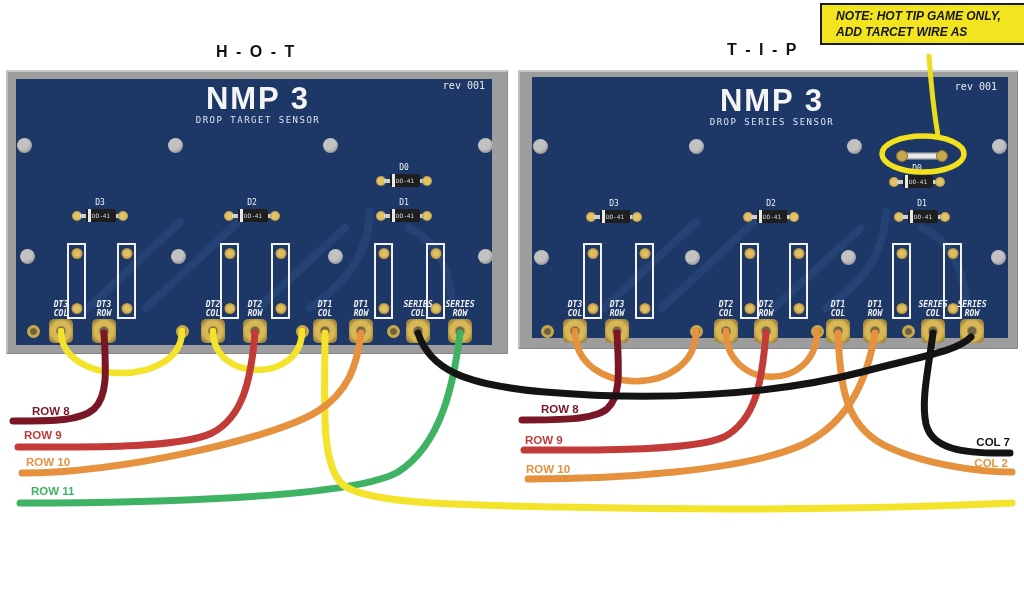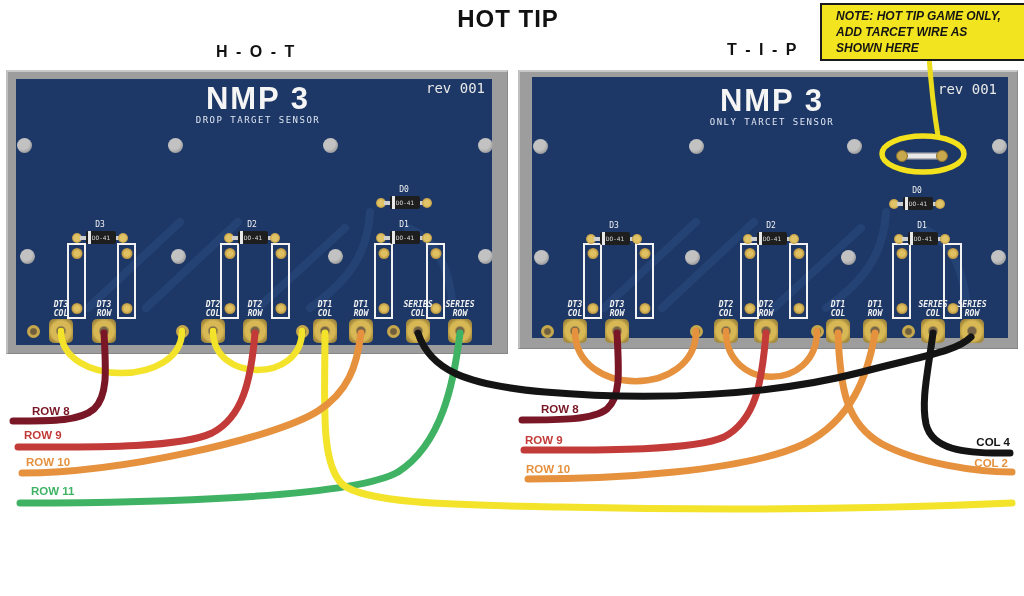--- a/index.html
+++ b/index.html
@@ -20,21 +20,21 @@
 
   
   .panel{position:absolute;background:#9d9d9d;border-top:2px solid #c9c9c9;
          border-left:2px solid #bfbfbf;border-right:1px solid #8a8a8a;border-bottom:1px solid #868686;z-index:0;}
   .panel-left{left:6px;top:70px;width:499px;height:281px;}
   .panel-right{left:518px;top:70px;width:497px;height:276px;}
   .pcb{position:absolute;background:#1d3867;z-index:1;}
   .pcb-left{left:16px;top:79px;width:476px;height:266px;}
   .pcb-right{left:532px;top:77px;width:476px;height:261px;}
 
-  .rev{position:absolute;font-family:"DejaVu Sans Mono",monospace;font-size:14px;color:#e9e9e9;
+  .rev{position:absolute;font-family:"DejaVu Sans Mono",monospace;font-size:10px;color:#e9e9e9;
        width:65px;text-align:right;z-index:3;}
   .bname{position:absolute;width:210px;text-align:center;font-size:31px;font-weight:800;
          letter-spacing:2px;color:#f5f5f5;z-index:3;}
   .bsub{position:absolute;width:210px;text-align:center;font-family:"DejaVu Sans Mono",monospace;
         font-size:9px;letter-spacing:1.5px;color:#dfe6f2;z-index:3;}
 
   .hole{position:absolute;width:15px;height:15px;border-radius:50%;z-index:2;
         background:radial-gradient(circle at 40% 35%, #c2c2c2 0 45%, #9a9a9a 75%, #8b8b8b 100%);}
 
   .srect{position:absolute;width:15px;height:72px;border:2px solid #f2f2f2;z-index:2;}
@@ -45,21 +45,21 @@
   .bigpad{position:absolute;width:24px;height:24px;border-radius:5px;z-index:2;
           background:radial-gradient(circle,#756448 0 22%,#d7b855 32% 58%,#a98d3e 75%,#96803c 100%);}
   .smallpad{position:absolute;width:13px;height:13px;border-radius:50%;z-index:2;
           background:radial-gradient(circle,#6f5f3e 0 30%,#c7a84c 45% 80%,#9b803a 100%);}
 
   .padlbl{position:absolute;width:46px;text-align:center;z-index:3;
           font-family:"DejaVu Sans Mono",monospace;font-size:8px;font-weight:700;
           line-height:9px;color:#f2f2f2;font-style:italic;}
   .padlbl span{display:block;}
 
-  .diode{position:absolute;width:56px;height:13px;z-index:3;margin-top:22px;}
+  .diode{position:absolute;width:56px;height:13px;z-index:3;}
   .dref{position:absolute;top:-11px;left:0;width:100%;text-align:center;
         font-family:"DejaVu Sans Mono",monospace;font-size:8px;color:#f0f0f0;}
   .dpad{position:absolute;width:10px;height:10px;top:1.5px;border-radius:50%;
         background:radial-gradient(circle,#e2c468 0 40%,#bb953f 75%,#8d6f2e 100%);}
   .dpad-l{left:0;} .dpad-r{right:0;}
   .dlead{position:absolute;left:8px;right:8px;top:4.5px;height:4px;background:#cfcfcf;}
   .dbody{position:absolute;left:14px;width:30px;top:0;height:13px;background:#1e1e1e;border-radius:2px;}
   .dband{position:absolute;left:2px;top:0;width:3px;height:13px;background:#e8e8e8;}
   .dpkg{position:absolute;left:6px;top:3px;font-family:"DejaVu Sans Mono",monospace;
         font-size:6px;color:#dcdcdc;letter-spacing:0;}
@@ -72,28 +72,26 @@
   .wlbl{position:absolute;font-size:11.5px;font-weight:800;z-index:6;}
   .c-maroon{color:#7a1726;margin-left:12px;} .c-red{color:#c23b38;} .c-orange{color:#e5913e;}
   .c-green{color:#3fb363;} .c-black{color:#141414;} .c-yellow{color:#efe32b;}
   .ralign{width:46px;text-align:right;}
 </style>
 </head>
 <body>
 
 <div class="page">
 
-  <div class="title">HOT TIP</div>
   <div class="word-label word-hot">H - O - T</div>
   <div class="word-label word-tip">T - I - P</div>
 
   <div class="note">
     <div>NOTE: HOT TIP GAME ONLY,</div>
     <div>ADD TARCET WIRE AS</div>
-    <div>SHOWN HERE</div>
   </div>
 
   <div class="panel panel-left"></div>
   <div class="pcb pcb-left"></div>
   <div class="rev" style="left:420px;top:80px;">rev 001</div>
   <div class="bname" style="left:153px;top:81px;">NMP 3</div>
   <div class="bsub" style="left:153px;top:115px;">DROP TARGET SENSOR</div>
 
   <div class="hole" style="left:17px;top:138px;"></div>
   <div class="hole" style="left:168px;top:138px;"></div>
@@ -213,21 +211,21 @@
     </div>
   <div class="padlbl" style="left:437px;top:300px;">
       <span>SERIES</span>
       <span>ROW</span>
     </div>
 
   <div class="panel panel-right"></div>
   <div class="pcb pcb-right"></div>
   <div class="rev" style="left:932px;top:81px;">rev 001</div>
   <div class="bname" style="left:667px;top:83px;">NMP 3</div>
-  <div class="bsub" style="left:667px;top:117px;">ONLY TARCET SENSOR</div>
+  <div class="bsub" style="left:667px;top:117px;">DROP SERIES SENSOR</div>
 
   <div class="hole" style="left:533px;top:139px;"></div>
   <div class="hole" style="left:689px;top:139px;"></div>
   <div class="hole" style="left:847px;top:139px;"></div>
   <div class="hole" style="left:992px;top:139px;"></div>
   <div class="hole" style="left:534px;top:250px;"></div>
   <div class="hole" style="left:685px;top:250px;"></div>
   <div class="hole" style="left:841px;top:250px;"></div>
   <div class="hole" style="left:991px;top:250px;"></div>
 
@@ -392,17 +390,17 @@
   </svg>
 
   <div class="wlbl c-maroon" style="left:20px;top:405px;">ROW 8</div>
   <div class="wlbl c-red" style="left:24px;top:429px;">ROW 9</div>
   <div class="wlbl c-orange" style="left:26px;top:456px;">ROW 10</div>
   <div class="wlbl c-green" style="left:31px;top:485px;">ROW 11</div>
 
   <div class="wlbl c-maroon" style="left:529px;top:403px;">ROW 8</div>
   <div class="wlbl c-red" style="left:525px;top:434px;">ROW 9</div>
   <div class="wlbl c-orange" style="left:526px;top:463px;">ROW 10</div>
-  <div class="wlbl c-black ralign" style="left:964px;top:436px;">COL 4</div>
+  <div class="wlbl c-black ralign" style="left:964px;top:436px;">COL 7</div>
   <div class="wlbl c-orange ralign" style="left:962px;top:457px;">COL 2</div>
   <div class="wlbl c-yellow ralign" style="left:1012px;top:486px;">COL 3</div>
 
 </div>
 
 </body></html>

